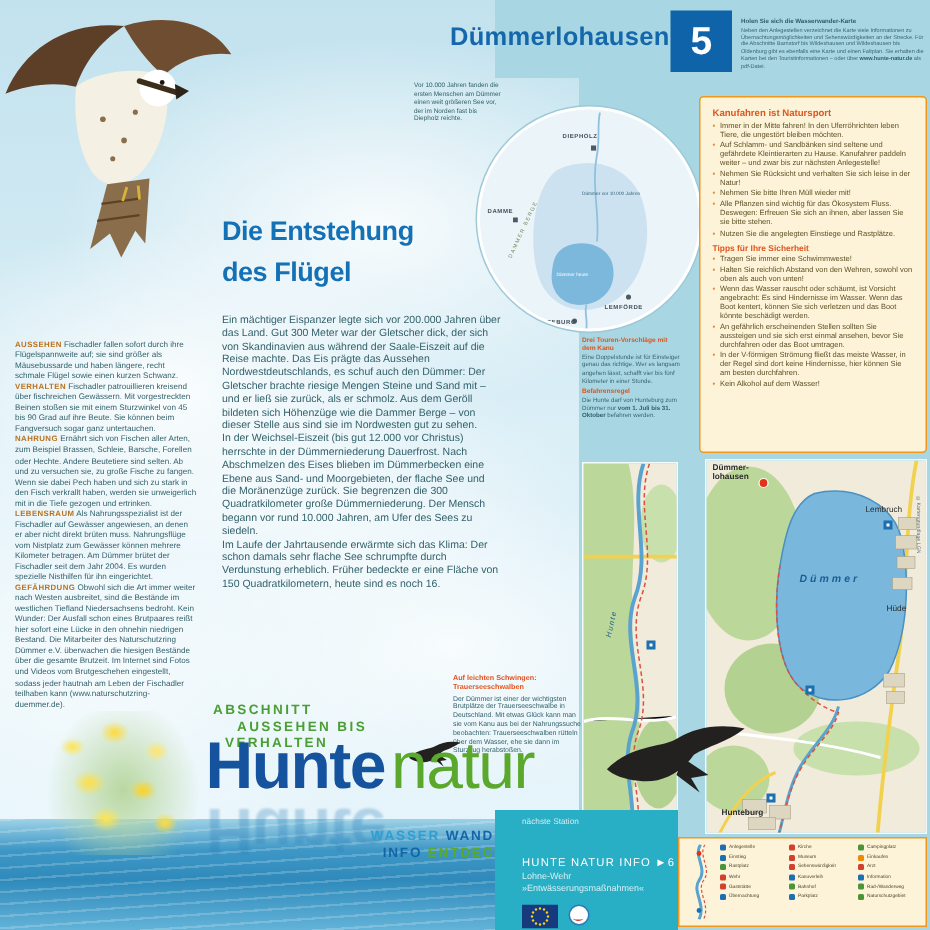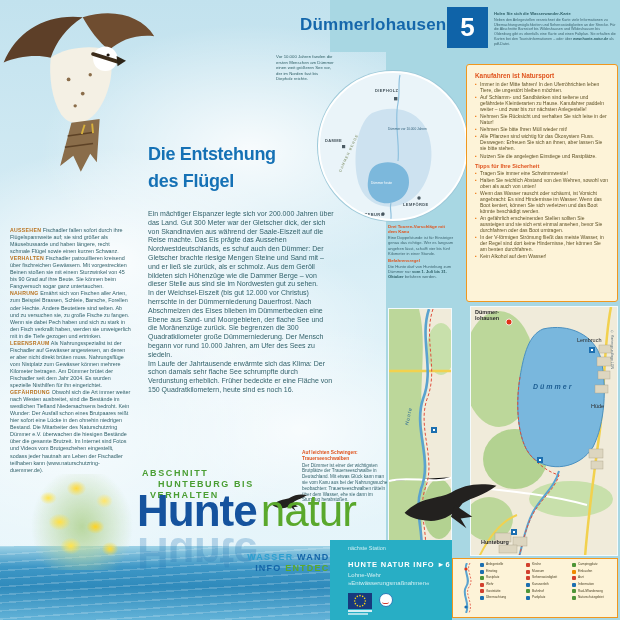--- a/index.html
+++ b/index.html
@@ -63,21 +63,21 @@
   .legend{left:452px;top:558px;width:166px;height:60px;background:#fdf3d8;border:1.5px solid #f0971e;padding:4px 4px 3px 5px;display:flex;gap:4px}
   .legend .cols{display:flex;gap:5px;flex:1}
   .legend .col{flex:1}
   .legend .li{display:flex;align-items:center;gap:2px;margin-bottom:2.6px}
   .legend .li span.lbl{font-size:3.2px;color:#4c4326;line-height:3.4px}
   .chip{width:4px;height:4px;border-radius:1px;flex:none}
   .c-blue{background:#1c6fb0}.c-red{background:#d2402e}.c-green{background:#4d9437}.c-orange{background:#ef8a00}
   
   .teal-bar{left:330px;top:540px;width:122px;height:80px;background:#28aec5;padding:5px 0 0 18px;color:#d3eff3}
   .next-label{font-size:5.5px;color:#cdedf2}
-  .next-station{font-size:7.5px;font-weight:bold;color:#fff;letter-spacing:.8px;margin-top:9px}
+  .next-station{font-size:7.5px;font-weight:normal;color:#fff;letter-spacing:.8px;margin-top:19px}
   .bar-line{font-size:6px;margin-top:2.5px}
   .logo-row{display:flex;gap:7px;margin-top:7px;align-items:flex-start}
   .eu-cap{width:24px;height:2px;background:rgba(255,255,255,.8);margin-top:1px}
   .eu-cap2{width:20px;height:2px;background:rgba(255,255,255,.6);margin-top:1px}
   .round-logo{width:14px;height:14px;border-radius:50%;background:#fff;border:1.5px solid #2a7cb8;position:relative}
   .round-logo::after{content:"";position:absolute;left:2px;top:6px;width:7px;height:3px;border-radius:50%;border-bottom:1.5px solid #d23c32}
   
   .water{left:0;top:546px;width:334px;height:74px;background:linear-gradient(180deg,#9ed2e6 0%,#3e97c6 28%,#2f8abb 55%,#63b3d8 100%)}
   .water::after{content:"";position:absolute;inset:0;background:repeating-linear-gradient(176deg,rgba(255,255,255,.35) 0 1.5px,rgba(255,255,255,0) 1.5px 8px);opacity:.55}
   .flowers{left:26px;top:474px;width:112px;height:96px;border-radius:10px;filter:blur(.4px);background:
@@ -286,21 +286,21 @@
         <path d="M2,36 C20,18 40,22 52,14 C62,8 78,4 97,8 C84,18 72,20 62,26 C52,40 38,46 24,44 C14,43 6,40 2,36 Z" fill="#23211f"></path>
         <path d="M54,28 L72,40 L60,42 L66,52 L50,40 Z" fill="#23211f"></path>
       </svg>
   </div>
 
   <div class="abs water"></div>
   <div class="abs flowers"></div>
 
   <div class="abs abschnitt">
     <div>ABSCHNITT</div>
-    <div class="l2">HUNTEBURG BIS</div>
+    <div class="l2">AUSSEHEN BIS</div>
     <div class="l3">VERHALTEN</div>
   </div>
 
   <div class="abs brand-reflect">Hunte</div>
   <div class="abs brand">
     <span class="w1">Hunte</span><span class="w2">natur</span>
   </div>
   <div class="abs taglines">
     <div><span class="tg-a1">WASSER</span> <span class="tg-b1">WANDERN</span></div>
     <div><span class="tg-a2">INFO</span> <span class="tg-b2">ENTDECKEN</span></div>

